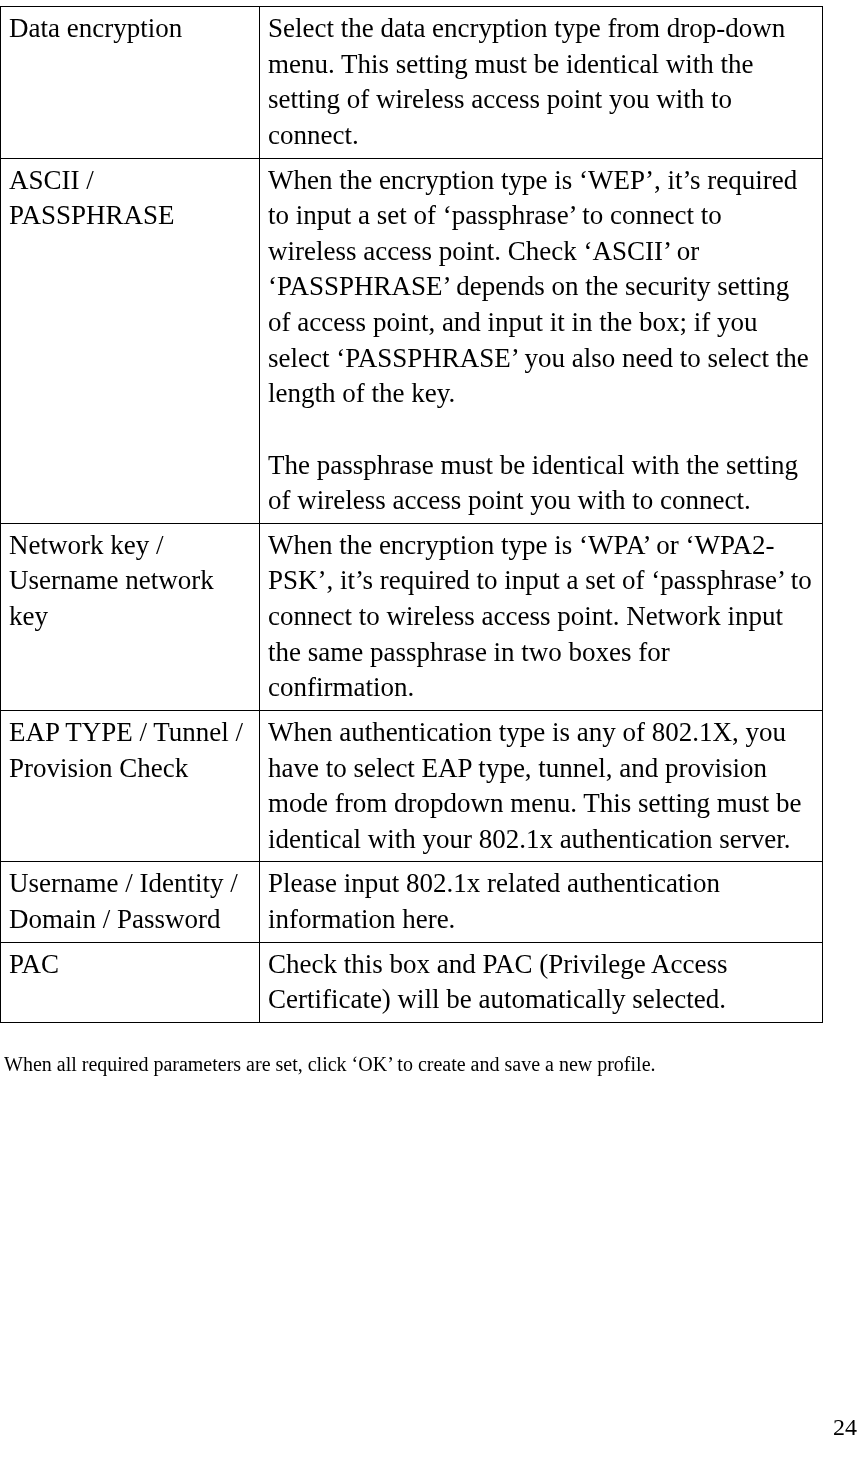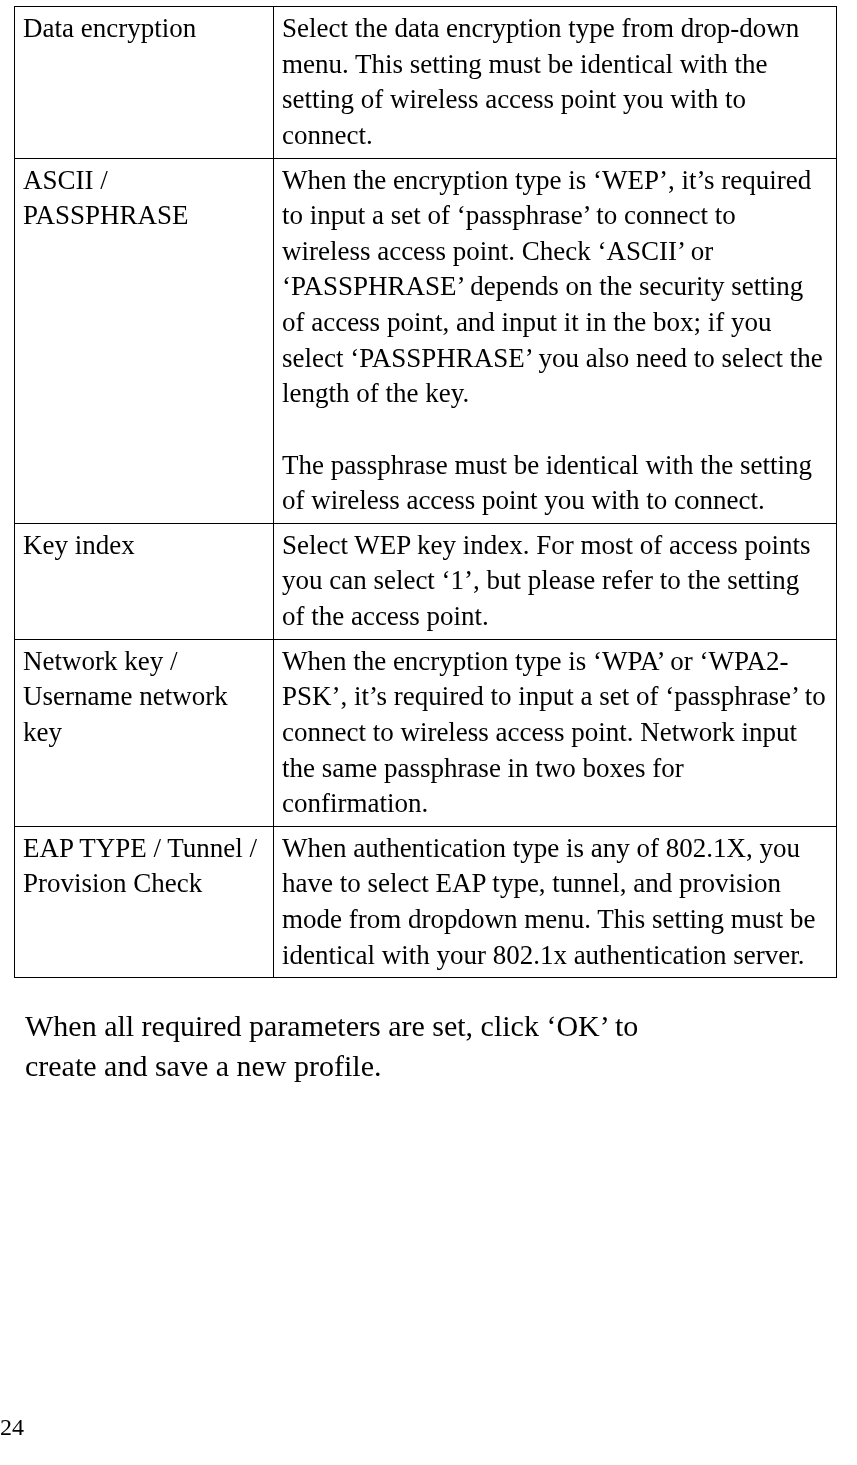--- a/index.html
+++ b/index.html
@@ -6,21 +6,21 @@
     margin: 0;
     padding: 0;
     background: #fff;
     font-family: "Times New Roman", Times, serif;
     color: #000;
   }
   .page {
     width: 686px;
     min-height: 1465px;
     box-sizing: border-box;
-    padding: 6px 6px 0 14px;
+    padding: 6px 6px 0 0;
     position: relative;
   }
   table.doc-table {
     border-collapse: collapse;
     width: 823px;
     margin-left: 0;
   }
   table.doc-table td {
     border: 1px solid #000;
     vertical-align: top;
@@ -31,30 +31,30 @@
   td.col-left {
     width: 248px;
   }
   td.col-right {
     width: 575px;
   }
   .cell-text {
     white-space: pre-wrap;
   }
   .footer-text {
-    font-size: 30px;
+    font-size: 20px;
     line-height: 1.32;
-    margin: 28px 4px 0 11px;
+    margin: 28px 4px 0 4px;
   }
   .page-number {
     position: absolute;
     bottom: 24px;
     left: 0;
     width: 857px;
-    text-align: left;
+    text-align: right;
     font-size: 24px;
   }
 </style>
 </head>
 <body>
 
 <div class="page">
 
   <table class="doc-table">
     <tbody>
@@ -62,31 +62,35 @@
         <td class="col-left"><span class="cell-text">Data encryption</span></td>
         <td class="col-right"><span class="cell-text">Select the data encryption type from drop-down menu. This setting must be identical with the setting of wireless access point you with to connect.</span></td>
       </tr>
       <tr>
         <td class="col-left"><span class="cell-text">ASCII / PASSPHRASE</span></td>
         <td class="col-right"><span class="cell-text">When the encryption type is ‘WEP’, it’s required to input a set of ‘passphrase’ to connect to wireless access point. Check ‘ASCII’ or ‘PASSPHRASE’ depends on the security setting of access point, and input it in the box; if you select ‘PASSPHRASE’ you also need to select the length of the key.
 
 The passphrase must be identical with the setting of wireless access point you with to connect.</span></td>
       </tr>
       <tr>
-        <td class="col-left"><span class="cell-text">Key index</span></td>
-        <td class="col-right"><span class="cell-text">Select WEP key index. For most of access points you can select ‘1’, but please refer to the setting of the access point.</span></td>
-      </tr>
-      <tr>
         <td class="col-left"><span class="cell-text">Network key / Username network key</span></td>
         <td class="col-right"><span class="cell-text">When the encryption type is ‘WPA’ or ‘WPA2-PSK’, it’s required to input a set of ‘passphrase’ to connect to wireless access point. Network input the same passphrase in two boxes for confirmation.</span></td>
       </tr>
       <tr>
         <td class="col-left"><span class="cell-text">EAP TYPE / Tunnel /
 Provision Check</span></td>
         <td class="col-right"><span class="cell-text">When authentication type is any of 802.1X, you have to select EAP type, tunnel, and provision mode from dropdown menu. This setting must be identical with your 802.1x authentication server.</span></td>
+      </tr>
+      <tr>
+        <td class="col-left"><span class="cell-text">Username / Identity / Domain / Password</span></td>
+        <td class="col-right"><span class="cell-text">Please input 802.1x related authentication information here.</span></td>
+      </tr>
+      <tr>
+        <td class="col-left"><span class="cell-text">PAC</span></td>
+        <td class="col-right"><span class="cell-text">Check this box and PAC (Privilege Access Certificate) will be automatically selected.</span></td>
       </tr>
     </tbody>
   </table>
 
   <div class="footer-text">
     <span>When all required parameters are set, click ‘OK’ to create and save a new profile.</span>
   </div>
 
   <div class="page-number">24</div>
 

